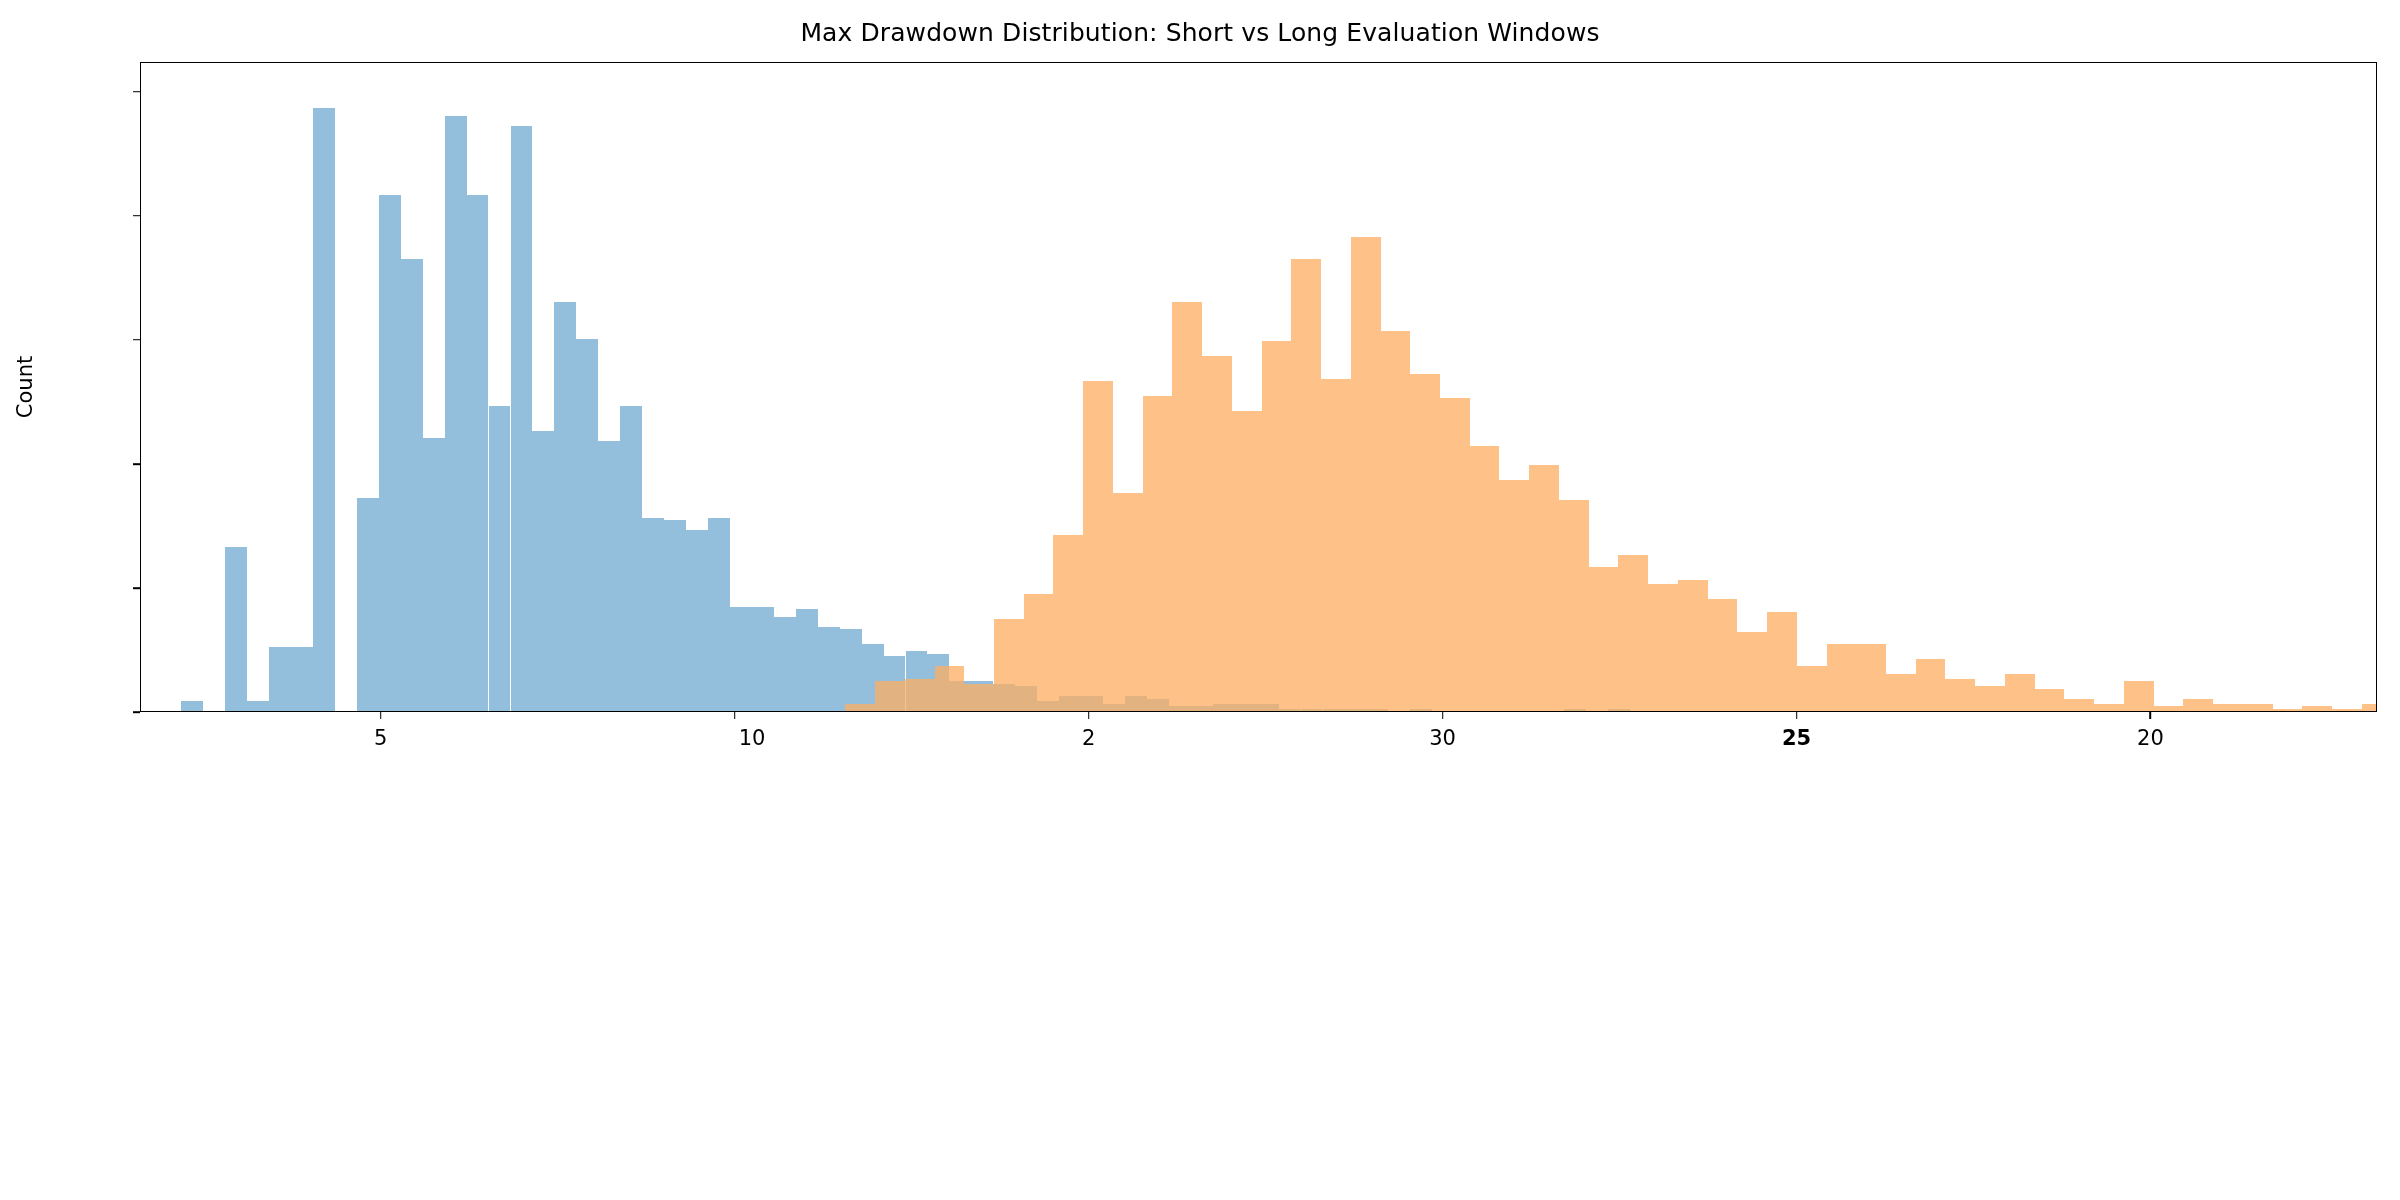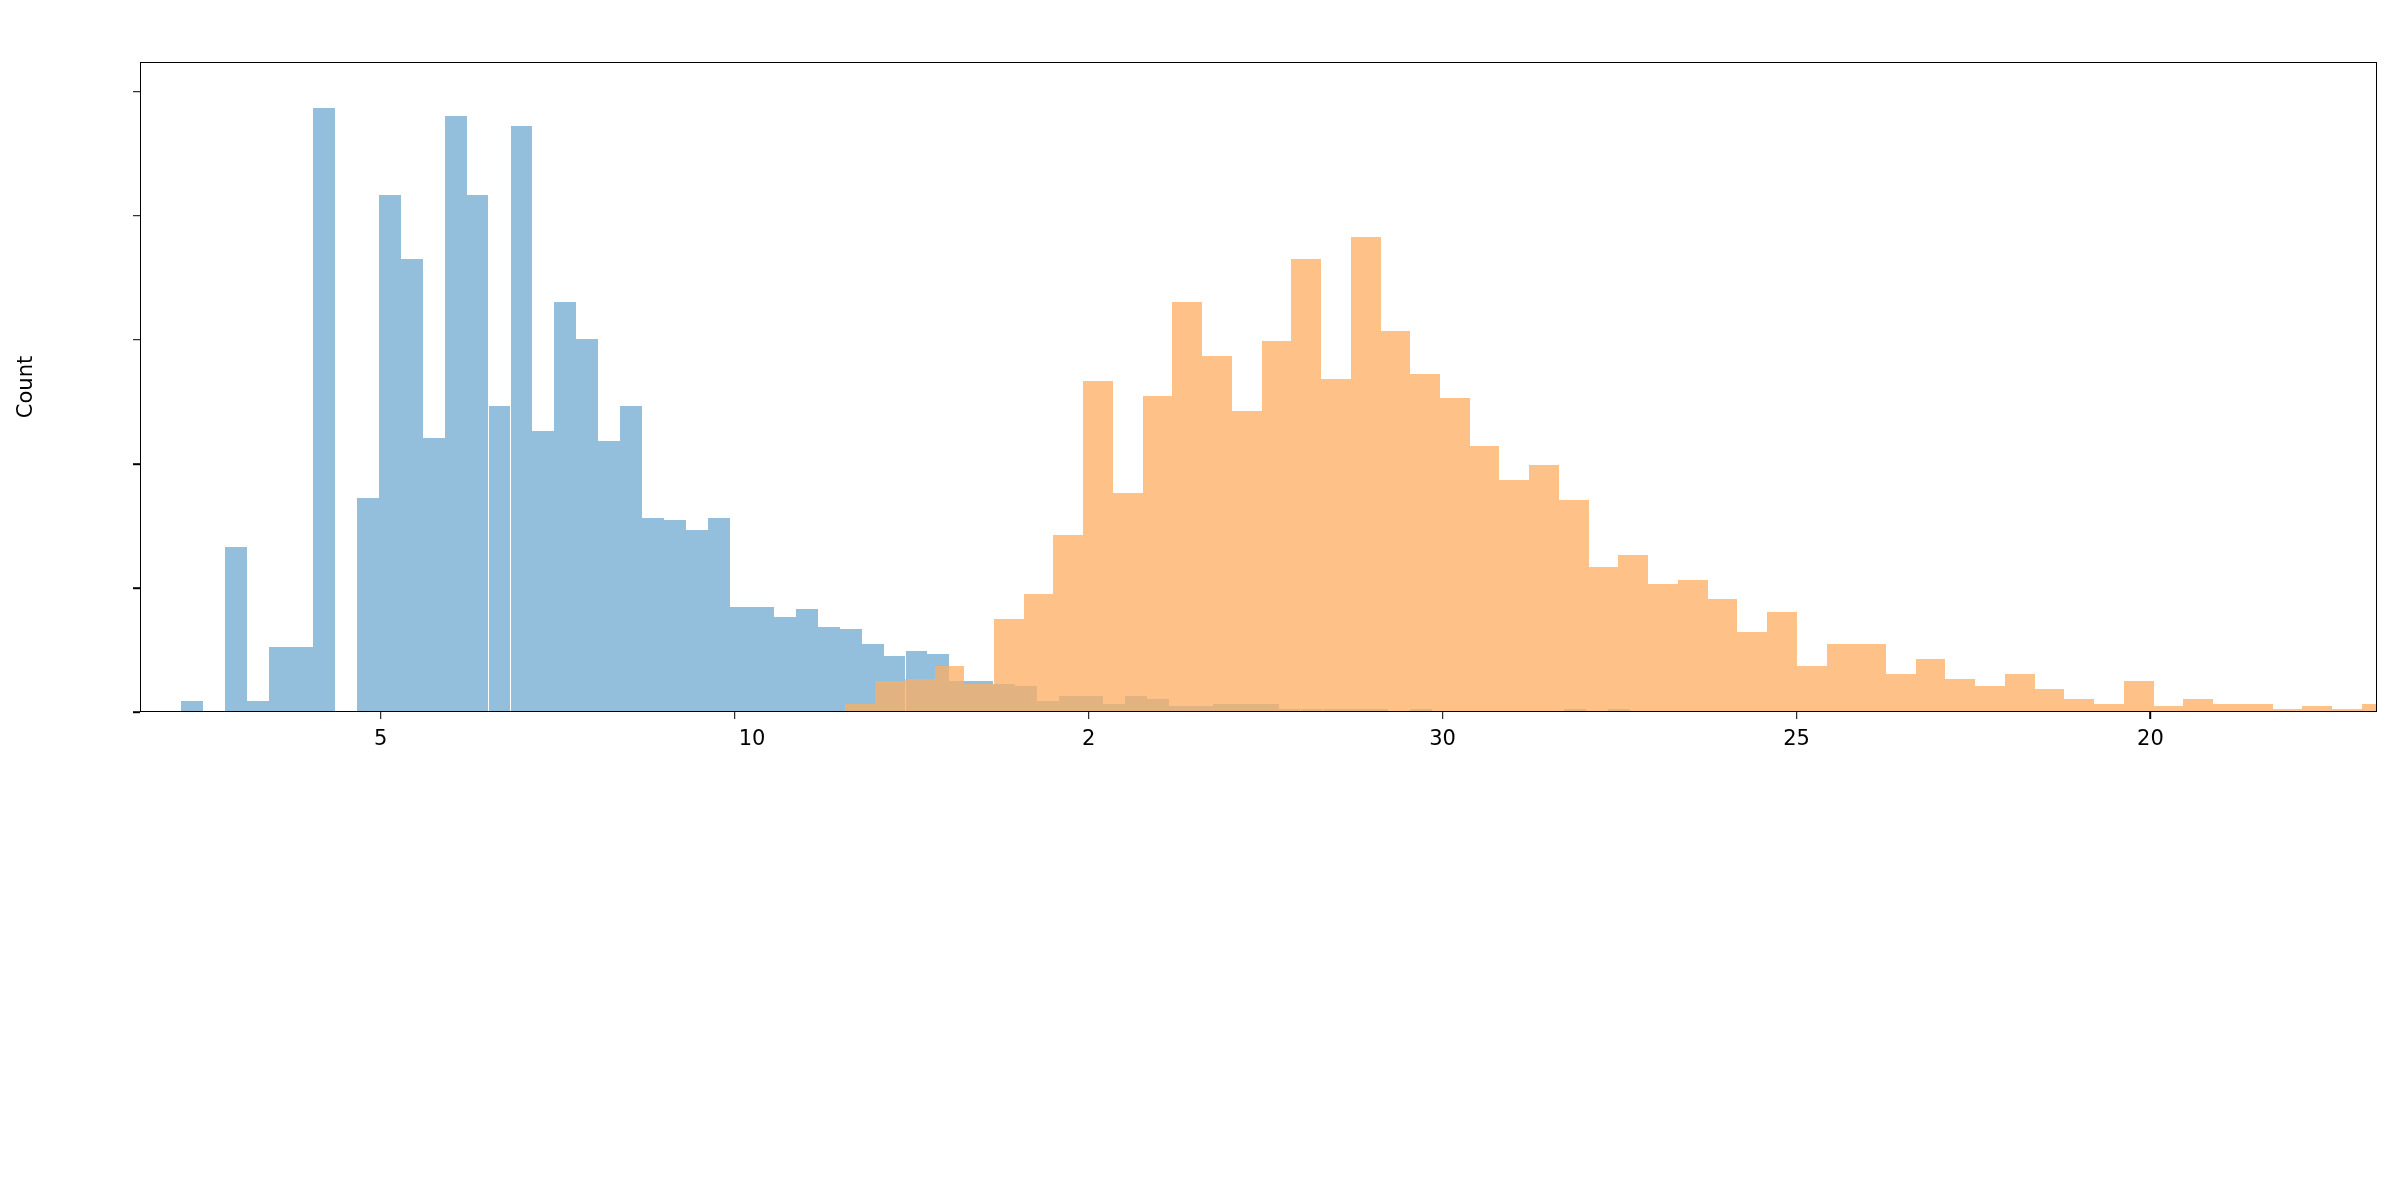--- a/index.html
+++ b/index.html
@@ -131,20 +131,21 @@
     font-size: 22px;
     color: #000000;
     white-space: nowrap;
   }
 </style>
 </head>
 <body>
 
 <div id="figure">
 
+  <div id="chart-title">Max Drawdown Distribution: Short vs Long Evaluation Windows</div>
 
   <div id="plot-area">
     <div id="bars-layer">
         <div class="bar" style="left: 40.3509px; width: 21.8745px; height: 9.92366px; background: rgb(111, 170, 210); opacity: 0.75;"></div>
         <div class="bar" style="left: 84.2415px; width: 21.8745px; height: 163.74px; background: rgb(111, 170, 210); opacity: 0.75;"></div>
         <div class="bar" style="left: 106.187px; width: 21.8745px; height: 9.92366px; background: rgb(111, 170, 210); opacity: 0.75;"></div>
         <div class="bar" style="left: 128.132px; width: 21.8745px; height: 64.5038px; background: rgb(111, 170, 210); opacity: 0.75;"></div>
         <div class="bar" style="left: 150.077px; width: 21.8745px; height: 64.5038px; background: rgb(111, 170, 210); opacity: 0.75;"></div>
         <div class="bar" style="left: 172.022px; width: 21.8745px; height: 602.863px; background: rgb(111, 170, 210); opacity: 0.75;"></div>
         <div class="bar" style="left: 215.913px; width: 21.8745px; height: 213.359px; background: rgb(111, 170, 210); opacity: 0.75;"></div>
@@ -264,20 +265,20 @@
 
   <div id="x-ticks-container">
       <div class="xtick-label" style="left: 380.69px;">5</div>
       <div class="xtick-mark" style="left: 380.69px;"></div>
       <div class="xtick-label" style="left: 752px;">10</div>
       <div class="xtick-mark" style="left: 734.646px;"></div>
       <div class="xtick-label" style="left: 1088.6px;">2</div>
       <div class="xtick-mark" style="left: 1088.6px;"></div>
       <div class="xtick-label" style="left: 1442.56px;">30</div>
       <div class="xtick-mark" style="left: 1442.56px;"></div>
-      <div class="xtick-label" style="left: 1796.51px;">25</div>
+      <div class="xtick-label" style="left: 1796.51px; font-weight: bold;">25</div>
       <div class="xtick-mark" style="left: 1796.51px;"></div>
       <div class="xtick-label" style="left: 2150.47px;">20</div>
       <div class="xtick-mark" style="left: 2150.47px;"></div>
     </div>
 
 
 </div>
 
 </body></html>

